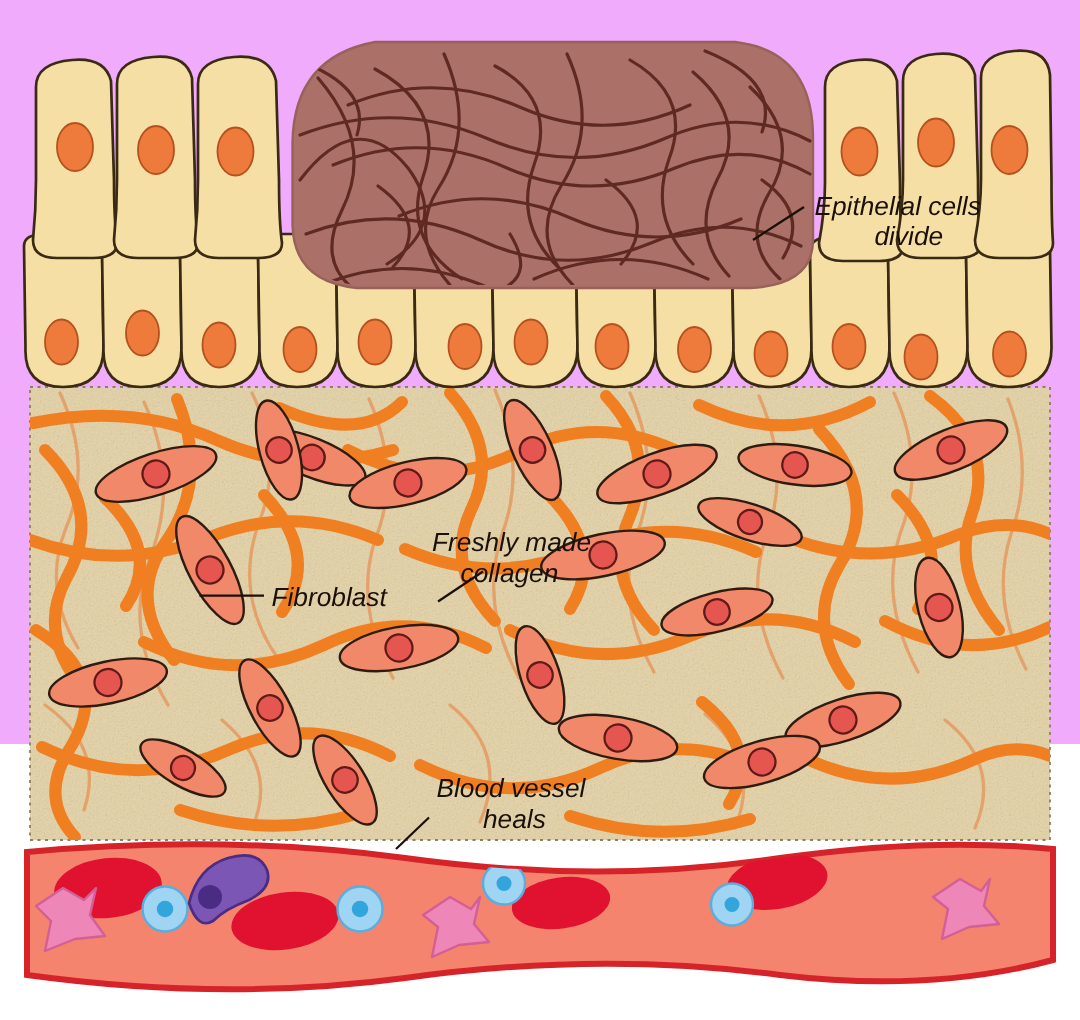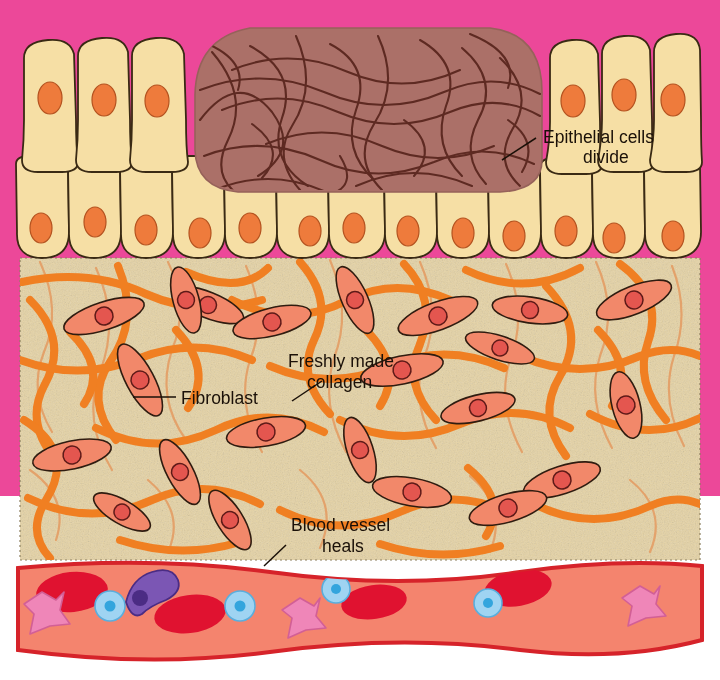--- a/index.html
+++ b/index.html
@@ -1,18 +1,18 @@
 <!DOCTYPE html>
 <html><head>
 <meta charset="utf-8">
 <style>
   html,body{margin:0;padding:0;background:#ffffff;}
   body{width:720px;height:680px;overflow:hidden;
        font-family:"Liberation Sans",sans-serif;}
-  #stage{position:relative;width:720px;height:496px;background:#ec4899;}
+  #stage{position:relative;width:720px;height:496px;background:#f0abfc;font-style:italic;}
   svg#scene{position:absolute;left:0;top:0;width:720px;height:680px;display:block;}
   .lbl{font-family:"Liberation Sans",sans-serif;font-size:17.5px;fill:#1a1008;}
 </style>
 </head>
 <body>
 
 <div id="stage">
   <svg id="scene" viewBox="0 0 720 680">
     <defs>
       <filter id="speckle" x="0" y="0" width="100%" height="100%">

